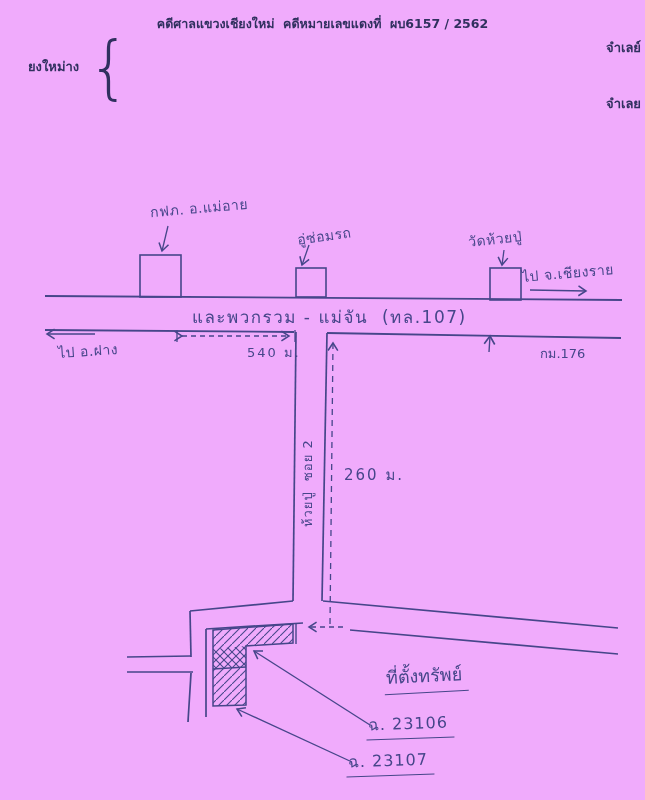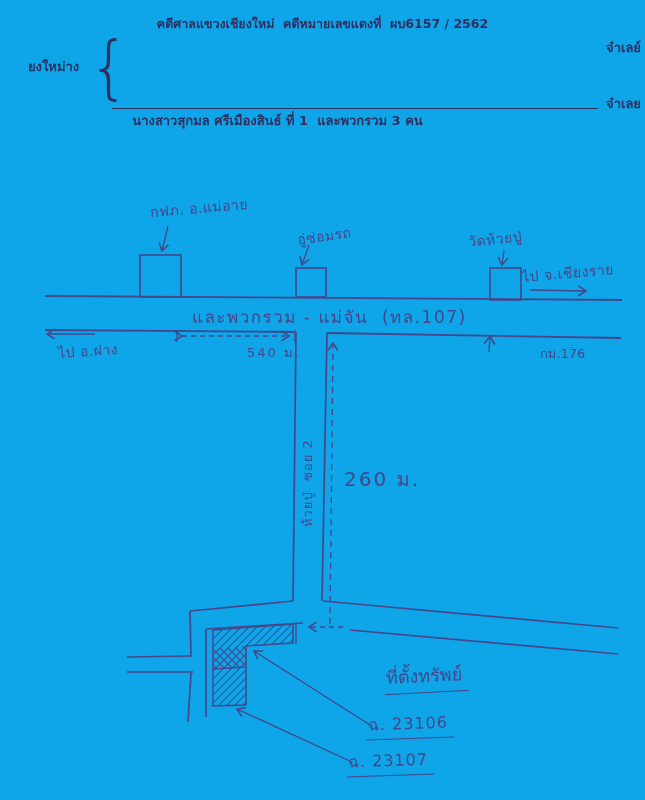--- a/index.html
+++ b/index.html
@@ -1,16 +1,16 @@
 <!DOCTYPE html>
 <html><head>
 <meta charset="utf-8">
 <style>
   html,body{margin:0;padding:0;background:#ffffff;}
-  #page{position:relative;width:645px;height:800px;background:#0ea5e9;overflow:hidden;
+  #page{position:relative;width:645px;height:800px;background:#f0abfc;overflow:hidden;
         font-family:"DejaVu Sans",sans-serif;}
   .print{color:#30305f;}
   .ink{color:#46468a;}
   .abs{position:absolute;white-space:pre;}
   #doc-title{left:0;right:0;top:14px;text-align:center;font-size:12.5px;font-weight:bold;}
   #between{left:28px;top:56px;font-size:13px;font-weight:bold;}
   #brace{left:88px;top:34px;font-size:66px;line-height:68px;font-weight:300;transform:scaleY(1.05);}
   .party-line{left:112px;width:486px;border-bottom:1.5px solid #30305f;height:17px;}
   #plaintiff-line{top:35px;}
   #defendant-line{top:91px;}
@@ -21,42 +21,39 @@
   .hw{font-size:14px;letter-spacing:.5px;}
   #map-svg{position:absolute;left:0;top:180px;}
   #lbl-pea{left:150px;top:197px;transform:rotate(-5deg);}
   #lbl-garage{left:297px;top:225px;transform:rotate(-8deg);}
   #lbl-wat{left:468px;top:228px;transform:rotate(-6deg);}
   #lbl-chiangrai{left:522px;top:262px;transform:rotate(-5deg);}
   #lbl-road{left:192px;top:303px;font-size:17px;letter-spacing:1.5px;}
   #lbl-fang{left:58px;top:340px;transform:rotate(-4deg);}
   #lbl-540{left:218px;top:342px;font-size:13px;letter-spacing:2px;margin-left:29px;}
   #lbl-km{left:497px;top:343px;font-size:13px;margin-left:43px;}
-  #lbl-260{left:344px;top:463px;font-size:20px;letter-spacing:2px;}
+  #lbl-260{left:344px;top:463px;font-size:15px;letter-spacing:2px;}
   #lbl-soi{left:297px;top:527px;font-size:13px;letter-spacing:1px;
            transform:rotate(-90deg);transform-origin:0 0;}
   .uline{border-bottom:1.5px solid #46468a;padding:0 6px 2px 2px;}
   #lbl-property{left:384px;top:661px;font-size:18px;transform:rotate(-3deg);}
   #lbl-deed1{left:366px;top:711px;font-size:16px;transform:rotate(-2deg);letter-spacing:1px;}
   #lbl-deed2{left:346px;top:748px;font-size:16px;transform:rotate(-2deg);letter-spacing:1px;}
 </style>
 </head>
 <body>
 
 <div id="page">
 
   <div id="doc-title" class="abs print">คดีศาลแขวงเชียงใหม่  คดีหมายเลขแดงที่  ผบ6157 / 2562</div>
   <div id="between" class="abs print">ยงใหม่าง</div>
   <div id="brace" class="abs print">{</div>
 
   <div id="plaintiff-role" class="abs party-role print">จำเลย์</div>
 
-  <div id="defendant-line" class="abs party-line">
-    <span class="party-name print">นางสาวสุกมล ศรีเมืองสินธ์ ที่ 1  และพวกรวม 3 คน</span>
-  </div>
   <div id="defendant-role" class="abs party-role print">จำเลย</div>
 
   <svg id="map-svg" width="645" height="620" viewBox="0 0 645 620">
     <defs>
       <marker id="arr" viewBox="-10 -6 12 12" refX="0" refY="0" markerWidth="10" markerHeight="10" orient="auto">
         <path d="M-7,-4.5 L0,0 L-7,4.5" fill="none" stroke="#46468a" stroke-width="1.4"></path>
       </marker>
       <pattern id="hatchA" width="8" height="8" patternUnits="userSpaceOnUse">
         <path d="M0,8 L8,0" stroke="#46468a" stroke-width="1.1"></path>
       </pattern>

